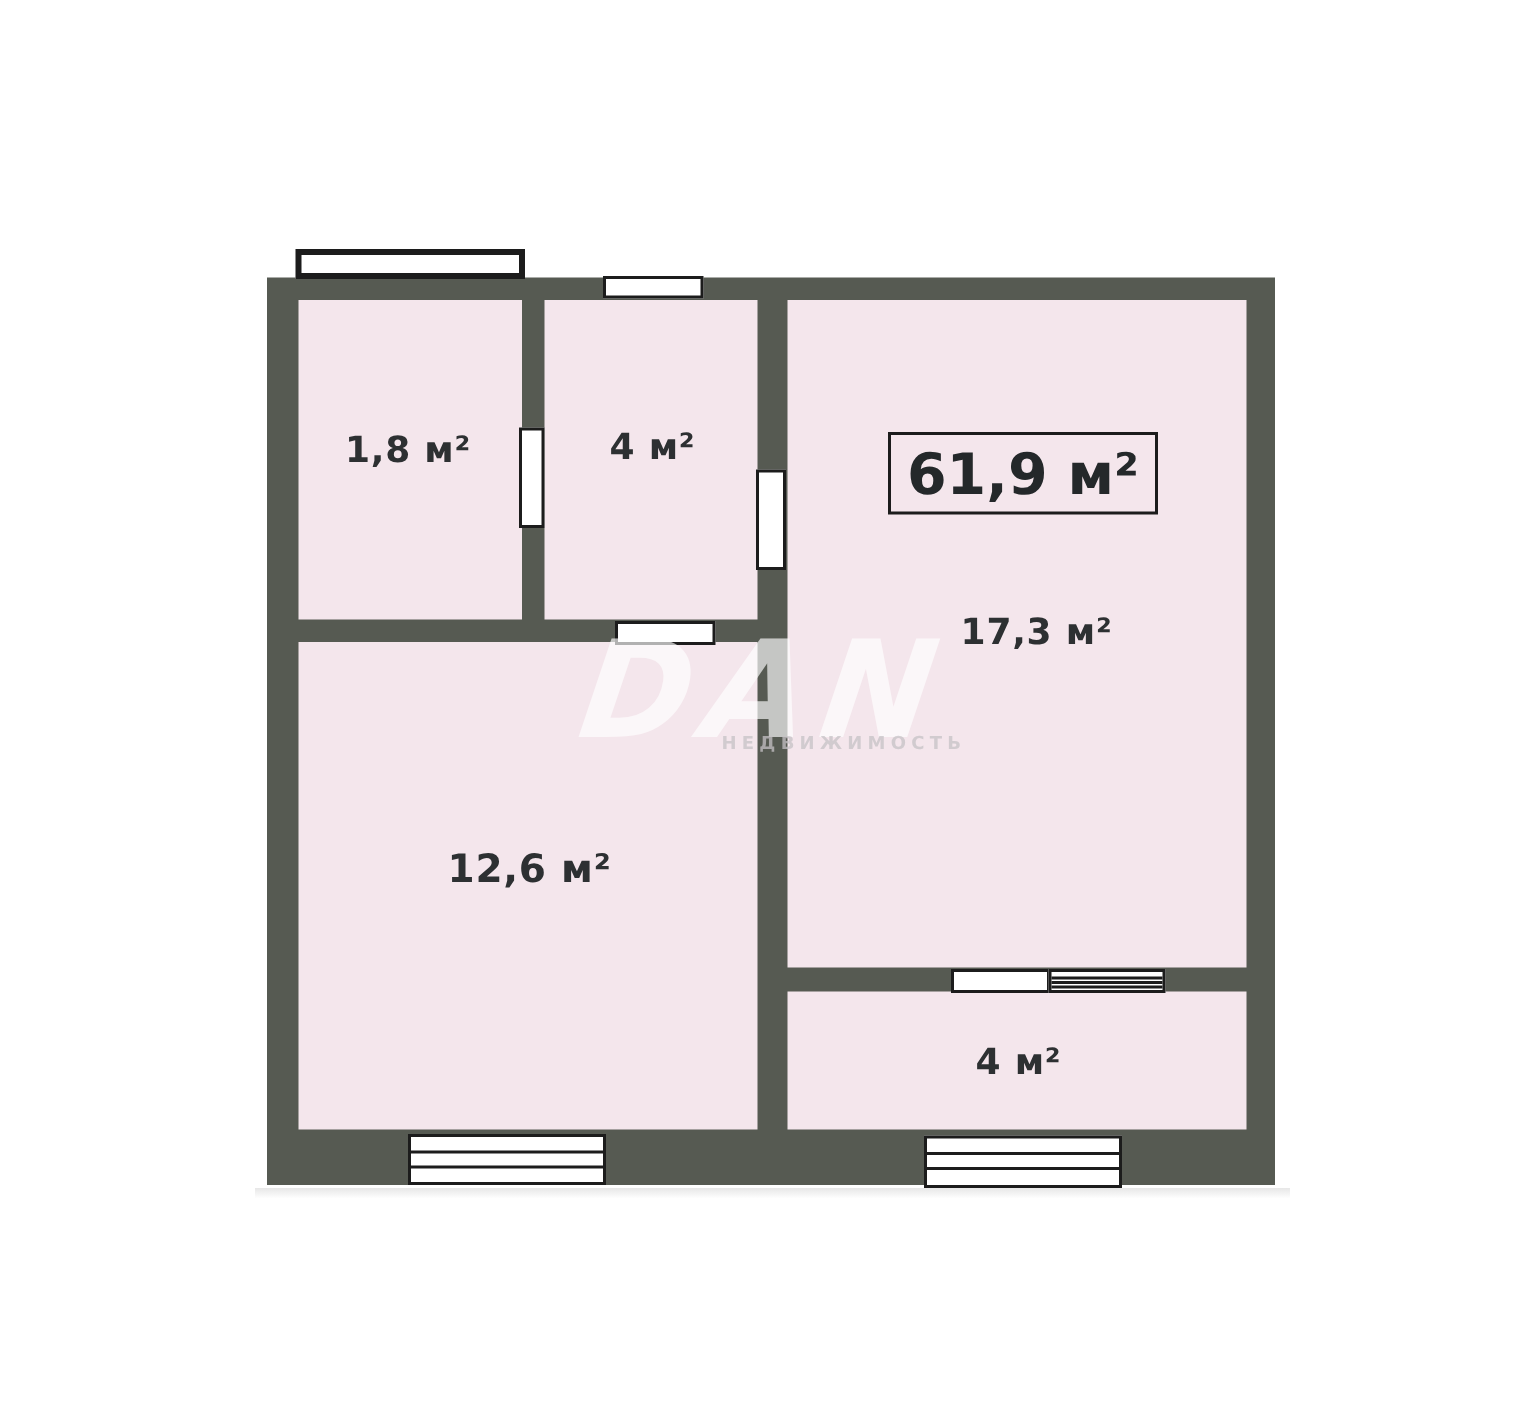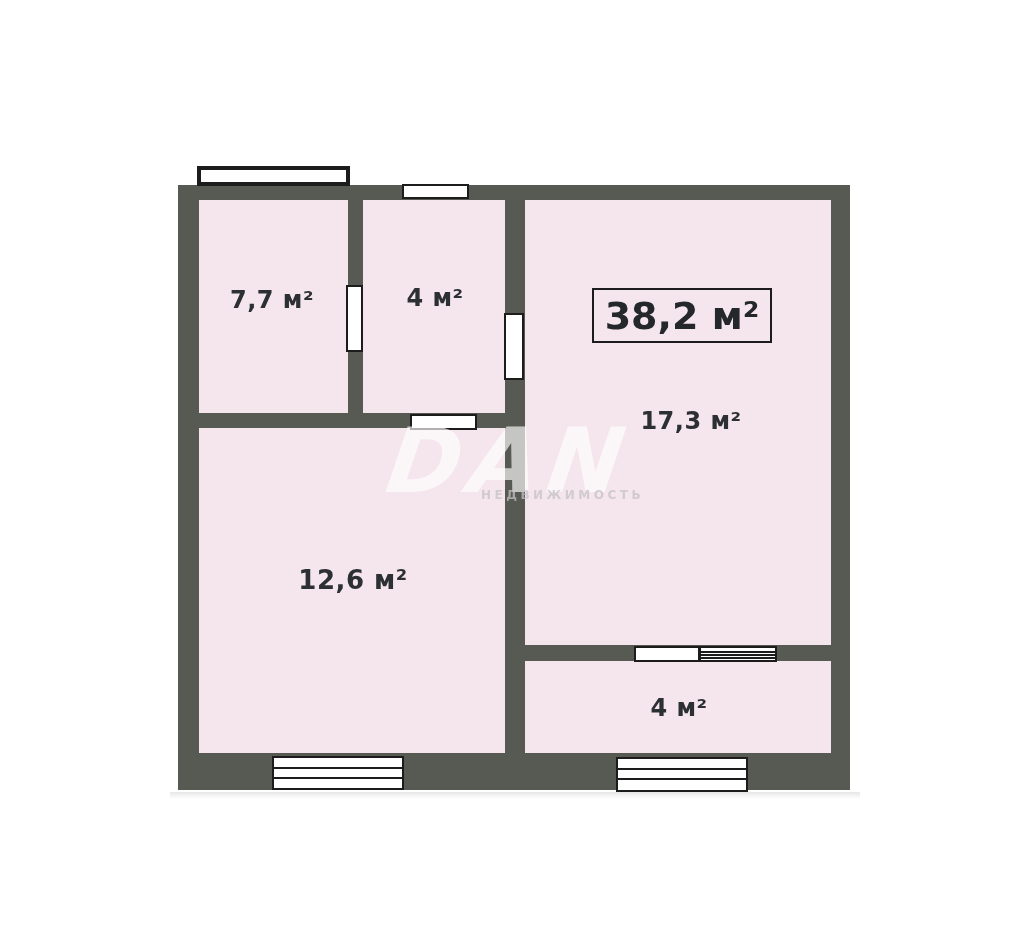--- a/index.html
+++ b/index.html
@@ -106,24 +106,24 @@
   <div class="window" id="window-kitchen">
     <div class="pane p1"></div>
     <div class="pane p2"></div>
   </div>
   <div class="window" id="window-balcony">
     <div class="pane p1"></div>
     <div class="pane p2"></div>
   </div>
 
   <div id="total-box">
-    <span class="txt">38,2 м²</span>
+    <span class="txt">61,9 м²</span>
   </div>
 
-  <div class="arealabel" id="label-dressing">7,7 м²</div>
+  <div class="arealabel" id="label-dressing">1,8 м²</div>
   <div class="arealabel" id="label-hall">4 м²</div>
   <div class="arealabel" id="label-living">17,3 м²</div>
   <div class="arealabel" id="label-kitchen">12,6 м²</div>
   <div class="arealabel" id="label-balcony">4 м²</div>
 
   <div class="watermark" id="wm-logo">DAN</div>
   <div class="watermark" id="wm-sub">НЕДВИЖИМОСТЬ</div>
 
   <div id="ground-shadow"></div>
 

